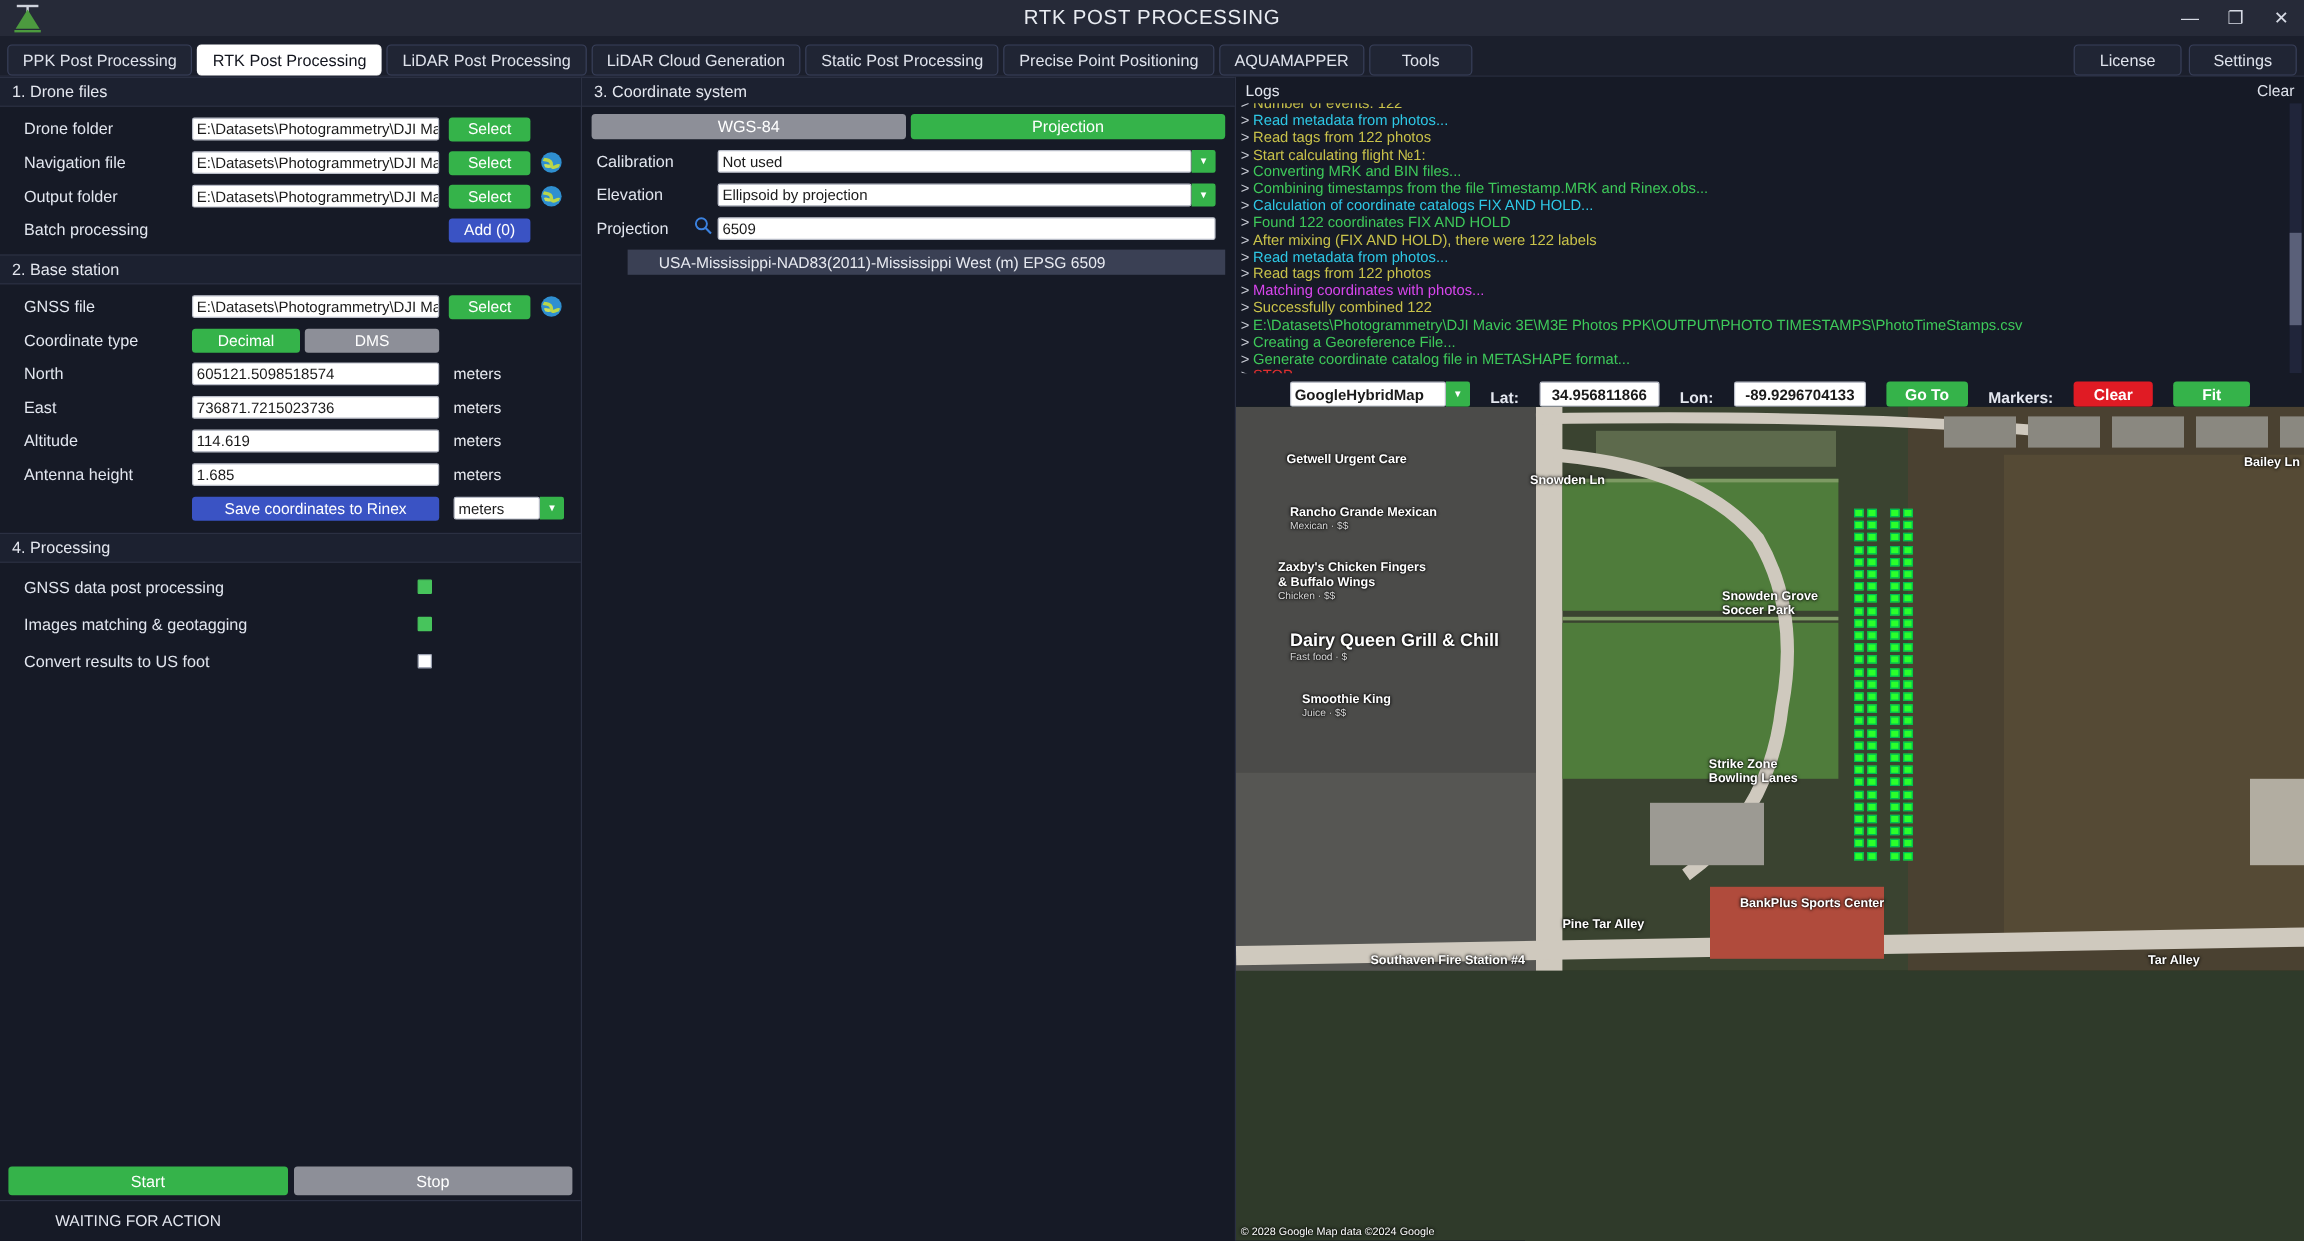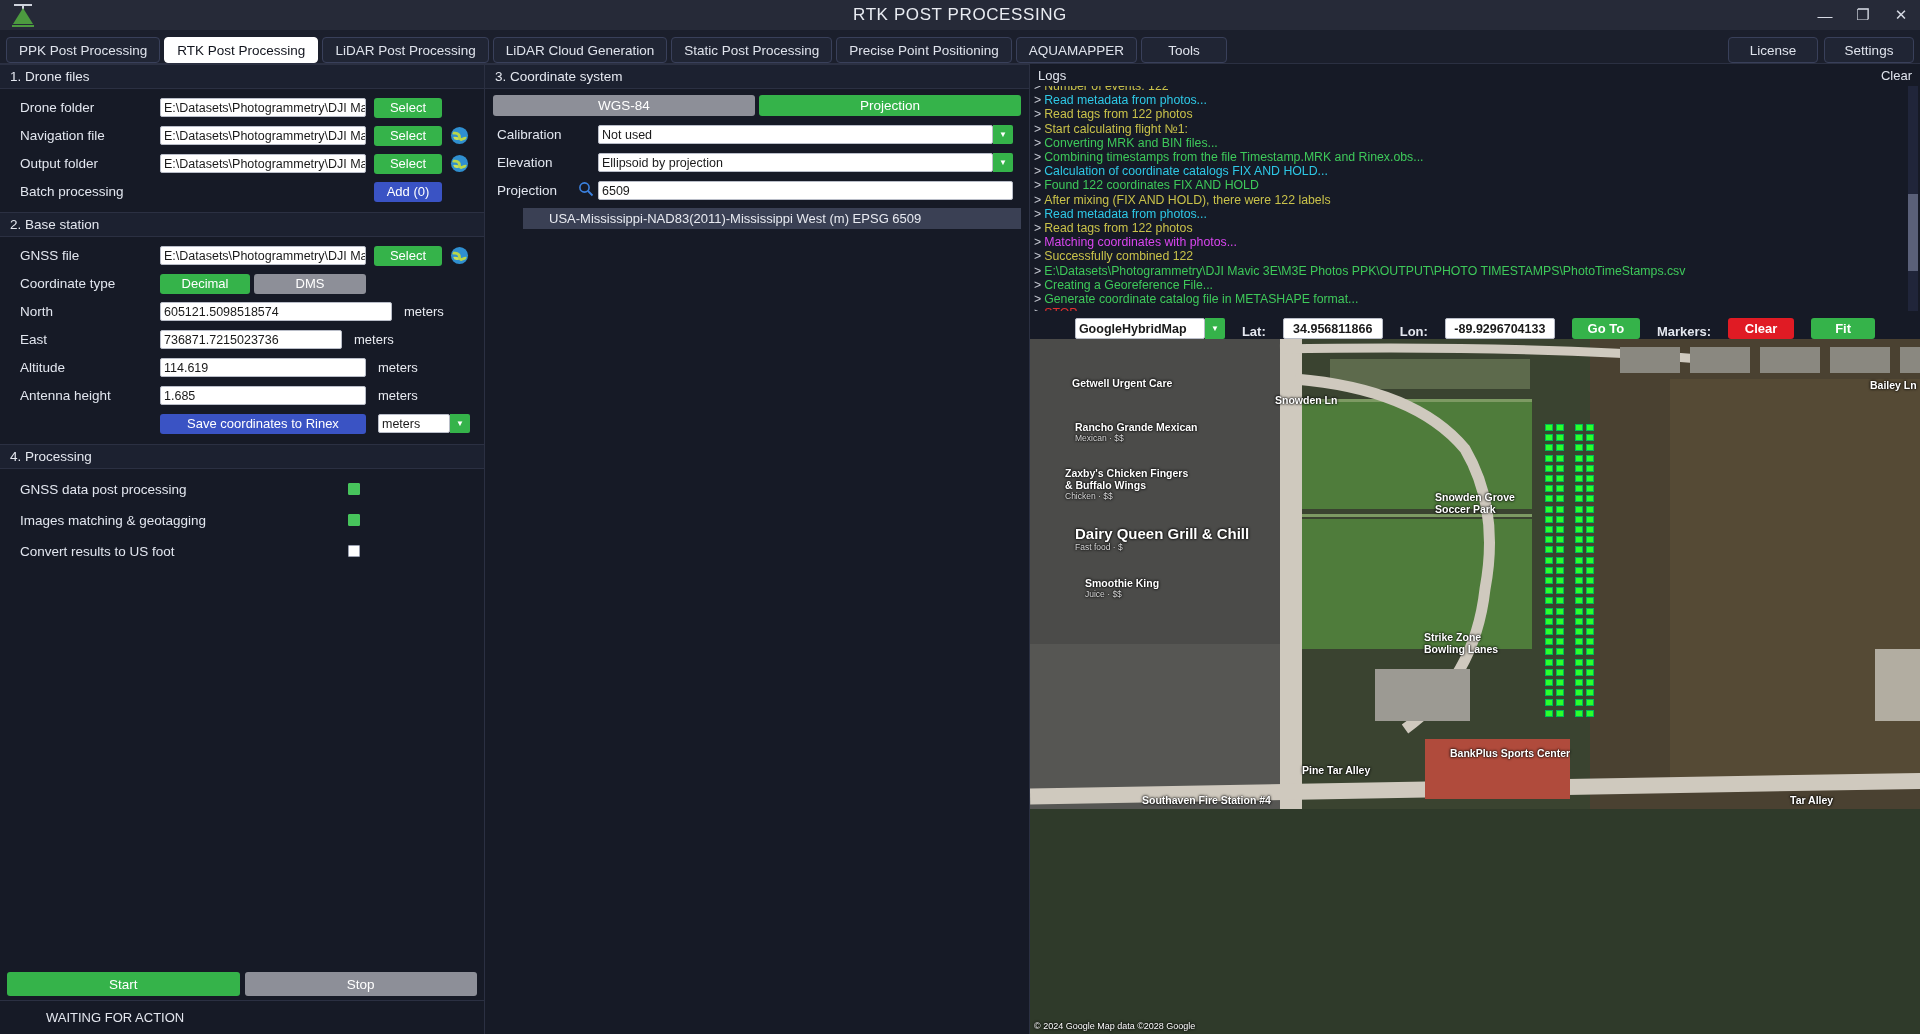--- a/index.html
+++ b/index.html
@@ -215,26 +215,26 @@
             </svg>
         </div>
       </div>
       <div class="row">
         <div class="lbl">Coordinate type</div>
         <div class="btn btn-green" style="width:90px">Decimal</div>
         <div class="btn btn-grey" style="width:112px;margin-left:4px">DMS</div>
       </div>
       <div class="row">
         <div class="lbl">North</div>
-        <div class="txt" style="width:232px">605121.5098518574</div>
+        <div class="txt" style="width:206px">605121.5098518574</div>
         <div style="font-size:13px;margin-left:12px">meters</div>
       </div>
       <div class="row">
         <div class="lbl">East</div>
-        <div class="txt" style="width:182px">736871.7215023736</div>
+        <div class="txt" style="width:206px">736871.7215023736</div>
         <div style="font-size:13px;margin-left:12px">meters</div>
       </div>
       <div class="row">
         <div class="lbl">Altitude</div>
         <div class="txt" style="width:206px">114.619</div>
         <div style="font-size:13px;margin-left:12px">meters</div>
       </div>
       <div class="row">
         <div class="lbl">Antenna height</div>
         <div class="txt" style="width:206px">1.685</div>
@@ -582,16 +582,16 @@
               <div>Pine Tar Alley</div>
             </div>
           </div>
           <div style="position: absolute; left: 760px; top: 455px;">
             <div class="mk" style="position: relative; font-size: 10.5px; font-weight: bold;">
               <div>Tar Alley</div>
             </div>
           </div>
         </div>
 
-      <div class="mk" style="left:4px;bottom:3px;font-size:9px">© 2024 Google    Map data ©2028 Google</div>
+      <div class="mk" style="left:4px;bottom:3px;font-size:9px">© 2028 Google    Map data ©2024 Google</div>
     </div>
   </div>
 </div>
 
 </body></html>

